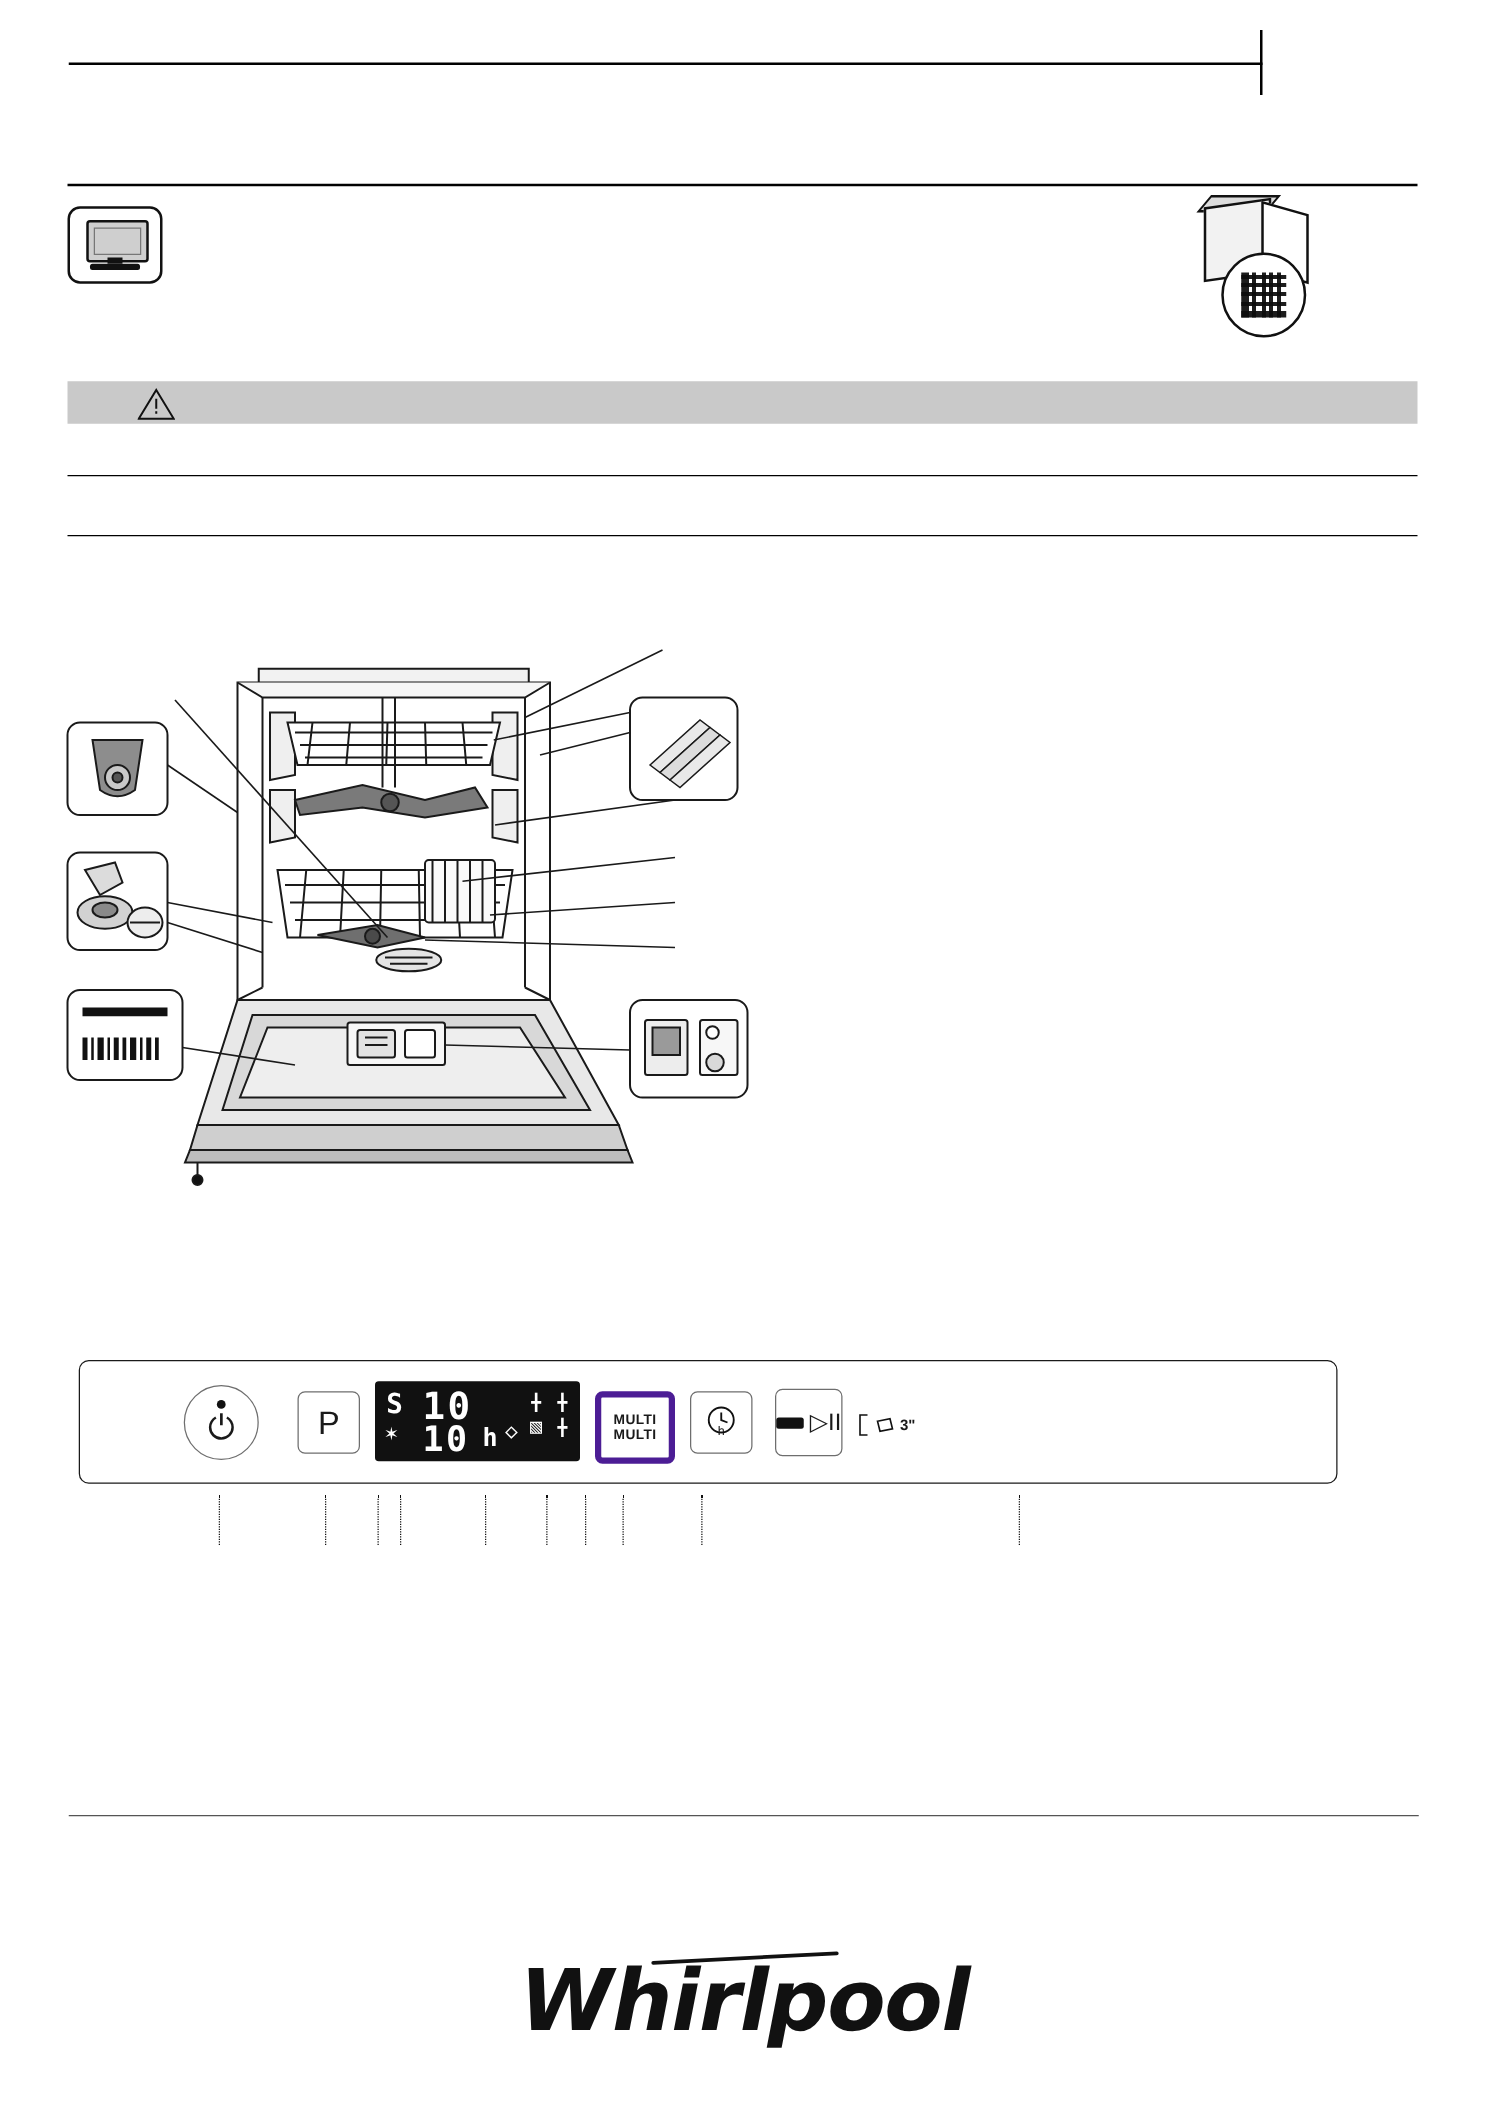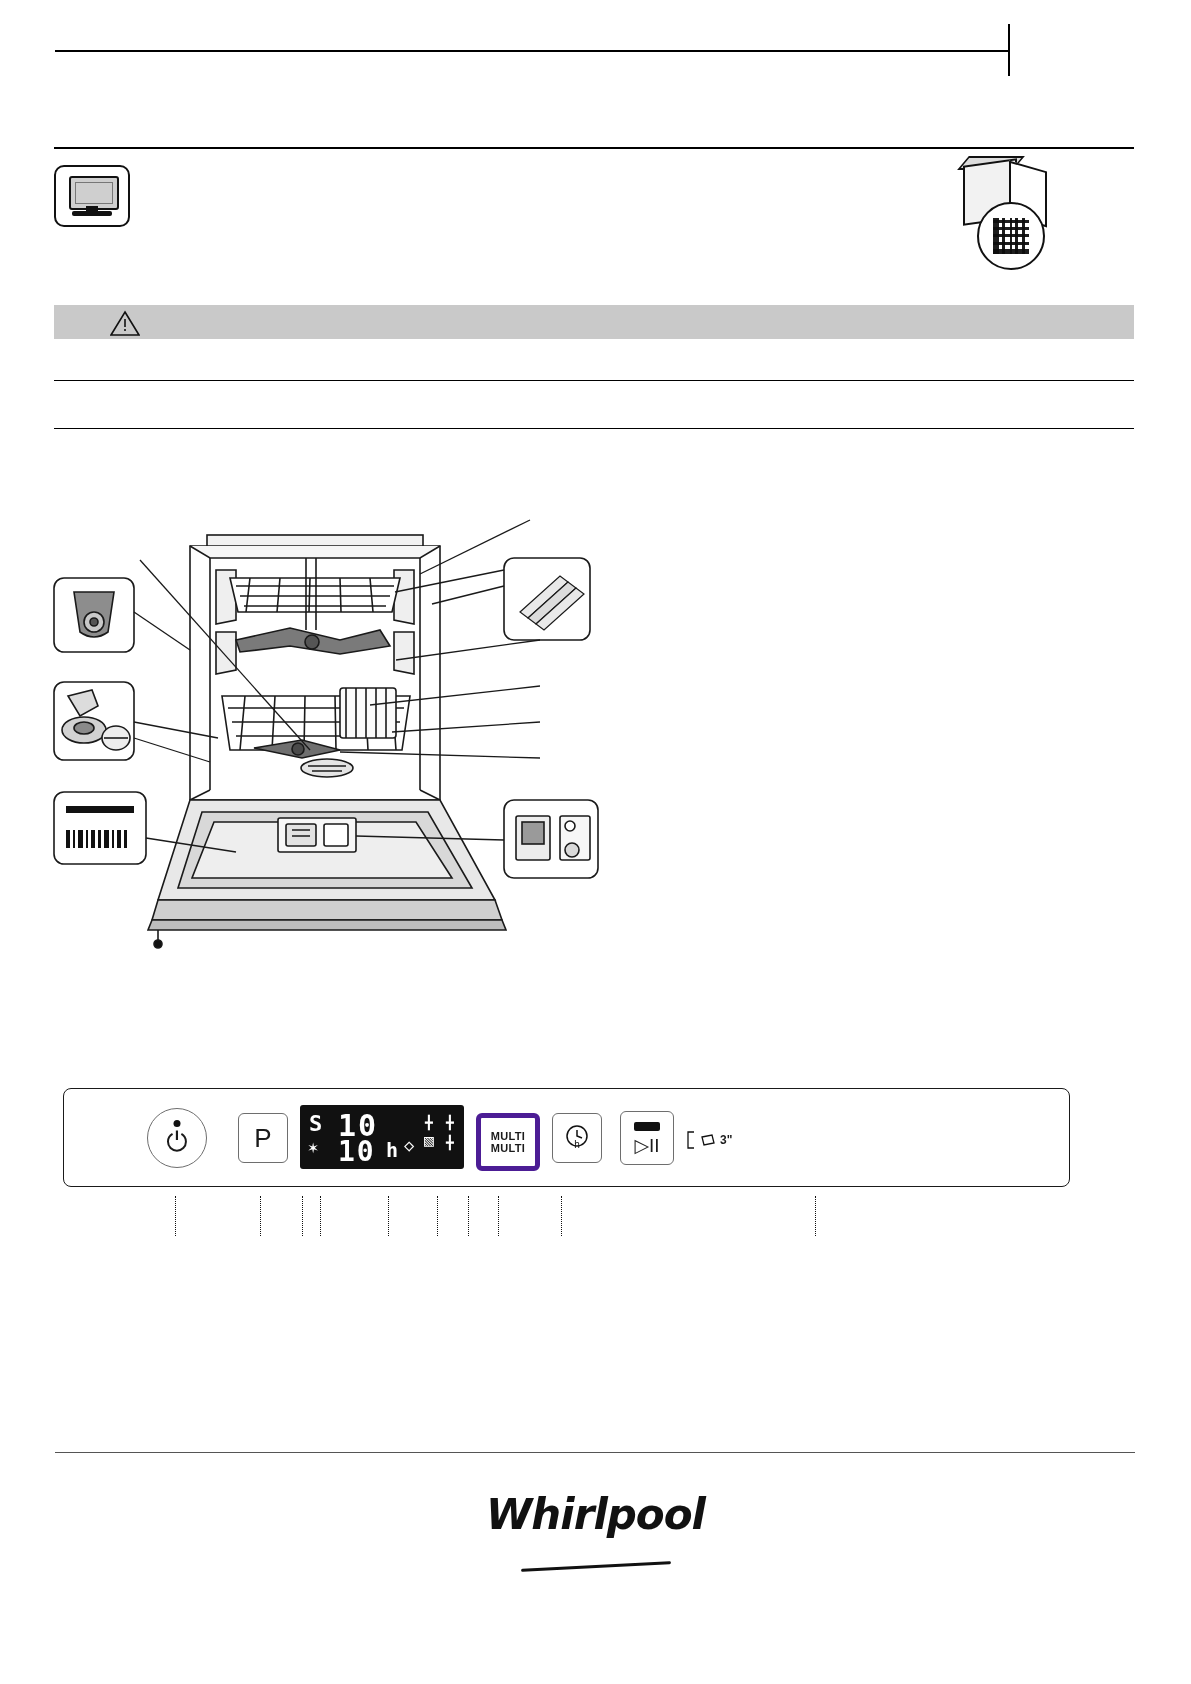--- a/index.html
+++ b/index.html
@@ -260,21 +260,21 @@
     line-height: 1.1;
     letter-spacing: .3px;
   }
   .startpause {
     position: absolute;
     width: 52px;
     height: 52px;
     border: 1px solid #6e6e6e;
     border-radius: 6px;
     display: flex;
-    flex-direction: column;
+    flex-direction: row;
     align-items: center;
     justify-content: center;
     gap: 5px;
   }
   .sp-bar {
     width: 26px;
     height: 9px;
     border-radius: 2px;
     background: #111;
   }
@@ -284,26 +284,26 @@
     position: absolute;
     border-left: 1px dotted #111;
     height: 40px;
   }
 
   
   .logo {
     position: absolute;
     left: 0;
     right: 0;
-    top: 1490px;
+    top: 1562px;
     text-align: center;
     font-family: "DejaVu Sans", sans-serif;
     font-weight: bold;
     font-style: italic;
-    font-size: 42px;
+    font-size: 68px;
     letter-spacing: -1px;
     color: #111;
   }
   .logo-underline {
     position: absolute;
     left: 50%;
     transform: translateX(-50%) rotate(-3deg);
     top: 1565px;
     width: 150px;
     height: 3px;

